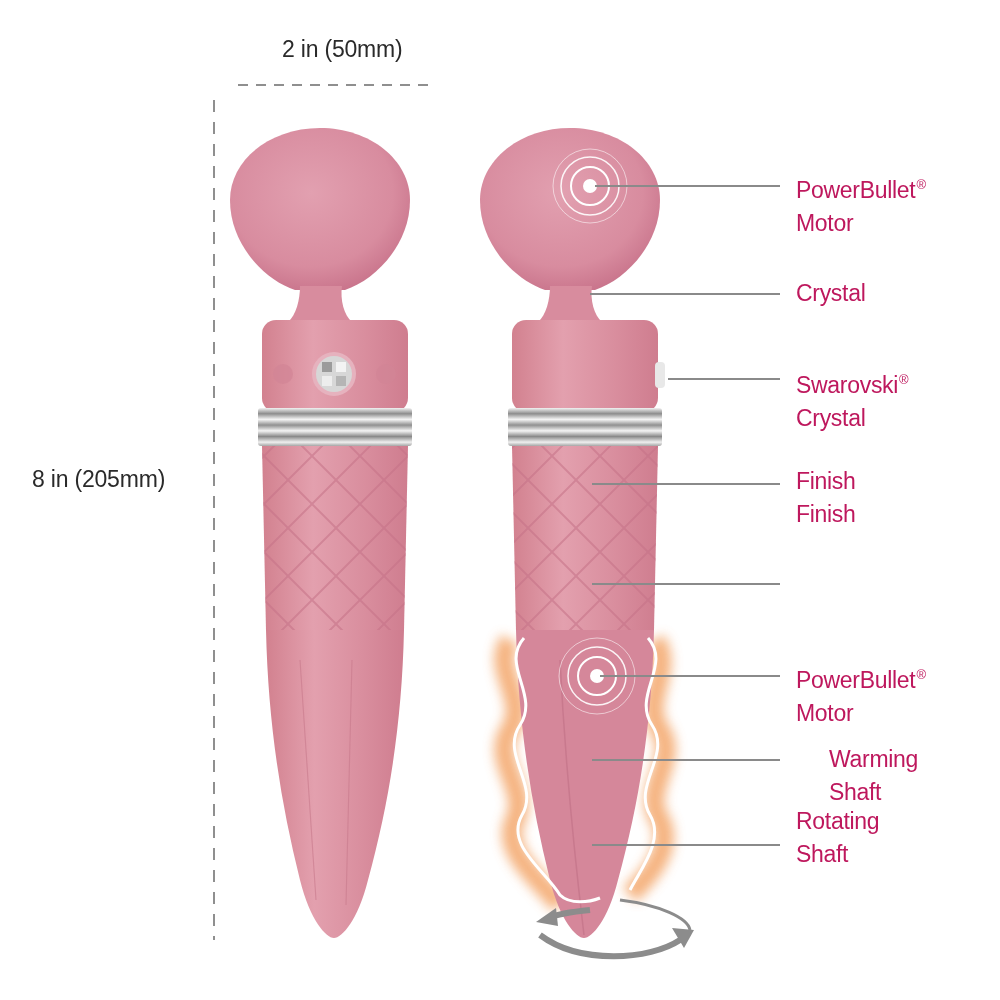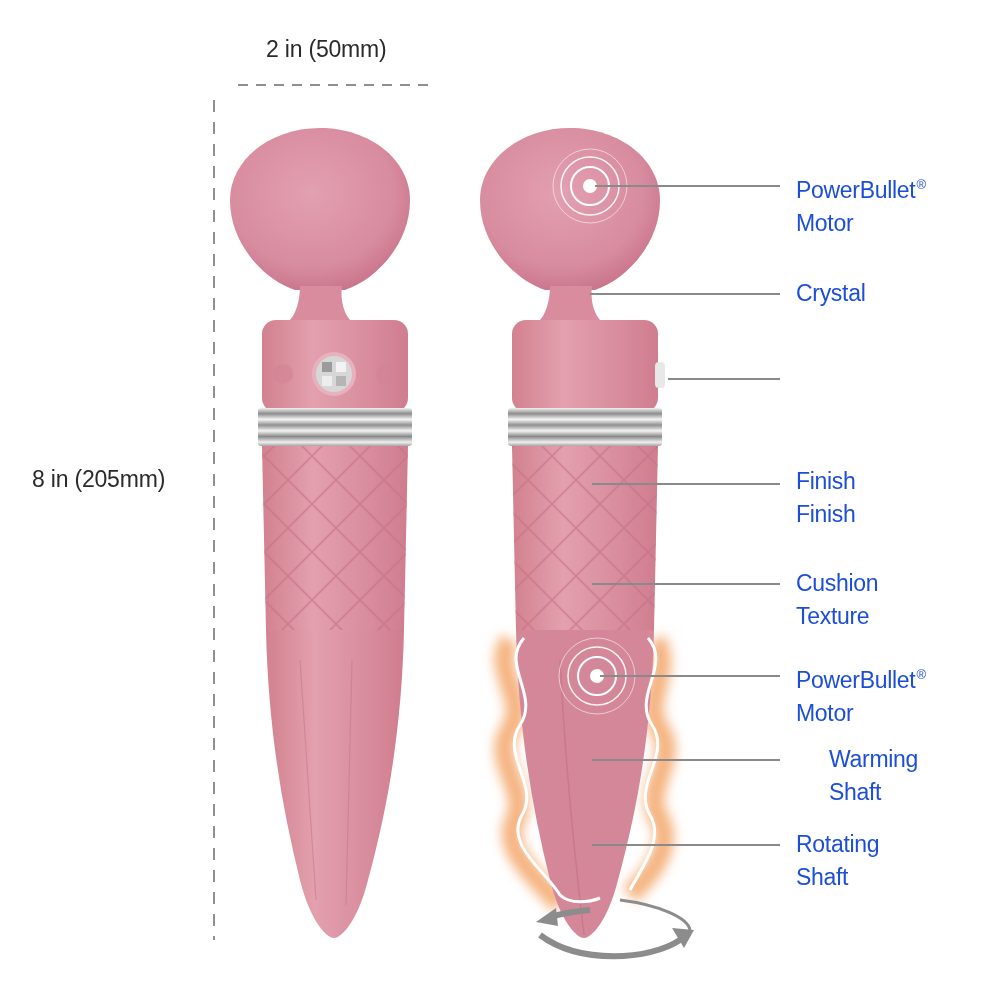--- a/index.html
+++ b/index.html
@@ -1,20 +1,20 @@
 <!DOCTYPE html>
 <html><head>
   <meta charset="utf-8">
   <style>
     html, body { margin: 0; padding: 0; background: #ffffff; }
     body { width: 1000px; height: 1000px; position: relative; overflow: hidden;
            font-family: "Liberation Sans", "DejaVu Sans", sans-serif; color: #1e1e1e; }
     .canvas { position: absolute; left: 0; top: 0; width: 1000px; height: 1000px; }
     .dim-label { position: absolute; font-size: 23px; font-weight: 300; color: #2a2a2a; white-space: nowrap; letter-spacing: -0.2px; }
-    .callout { position: absolute; left: 796px; font-size: 23px; line-height: 33px; color: #1d4ed8; white-space: nowrap; letter-spacing: -0.3px; }
+    .callout { position: absolute; left: 796px; font-size: 23px; line-height: 33px; color: #be185d; white-space: nowrap; letter-spacing: -0.3px; }
     .callout .line { display: block; }
     .callout sup { font-size: 13px; vertical-align: 9px; margin-left: 1px; }
   </style>
 </head>
 <body>
 
 <div class="canvas">
 
   <svg width="1000" height="1000" viewBox="0 0 1000 1000" xmlns="http://www.w3.org/2000/svg" style="position:absolute;left:0;top:0;">
     <defs>
@@ -133,44 +133,44 @@
       <line x1="590" y1="294" x2="780" y2="294"></line>
       <line x1="668" y1="379" x2="780" y2="379"></line>
       <line x1="592" y1="484" x2="780" y2="484"></line>
       <line x1="592" y1="584" x2="780" y2="584"></line>
       <line x1="600" y1="676" x2="780" y2="676"></line>
       <line x1="592" y1="760" x2="780" y2="760"></line>
       <line x1="592" y1="845" x2="780" y2="845"></line>
     </g>
   </svg>
 
-  <div class="dim-label" style="left:266px; top:36px;">2 in (50mm)</div>
+  <div class="dim-label" style="left:282px; top:36px;">2 in (50mm)</div>
   <div class="dim-label" style="left:32px; top:466px;">8 in (205mm)</div>
 
   <div class="callout" style="top:168px;">
     <span class="line"><span>PowerBullet</span><sup>®</sup></span>
     <span class="line">Motor</span>
   </div>
   <div class="callout" style="top:277px;">
     <span class="line">Crystal</span>
   </div>
+  <div class="callout" style="top:363px;">
+    <span class="line"><span>Swarovski</span><sup>®</sup></span>
+    <span class="line">Crystal</span>
+  </div>
   <div class="callout" style="top:465px;">
     <span class="line">Finish</span>
     <span class="line">Finish</span>
-  </div>
-  <div class="callout" style="top:567px;">
-    <span class="line">Cushion</span>
-    <span class="line">Texture</span>
   </div>
   <div class="callout" style="top:658px;">
     <span class="line"><span>PowerBullet</span><sup>®</sup></span>
     <span class="line">Motor</span>
   </div>
   <div class="callout" style="top:743px;margin-left:33px;">
     <span class="line">Warming</span>
     <span class="line">Shaft</span>
   </div>
-  <div class="callout" style="top:828px;">
+  <div class="callout" style="top:805px;">
     <span class="line">Rotating</span>
     <span class="line">Shaft</span>
   </div>
 
 </div>
 
 </body></html>

